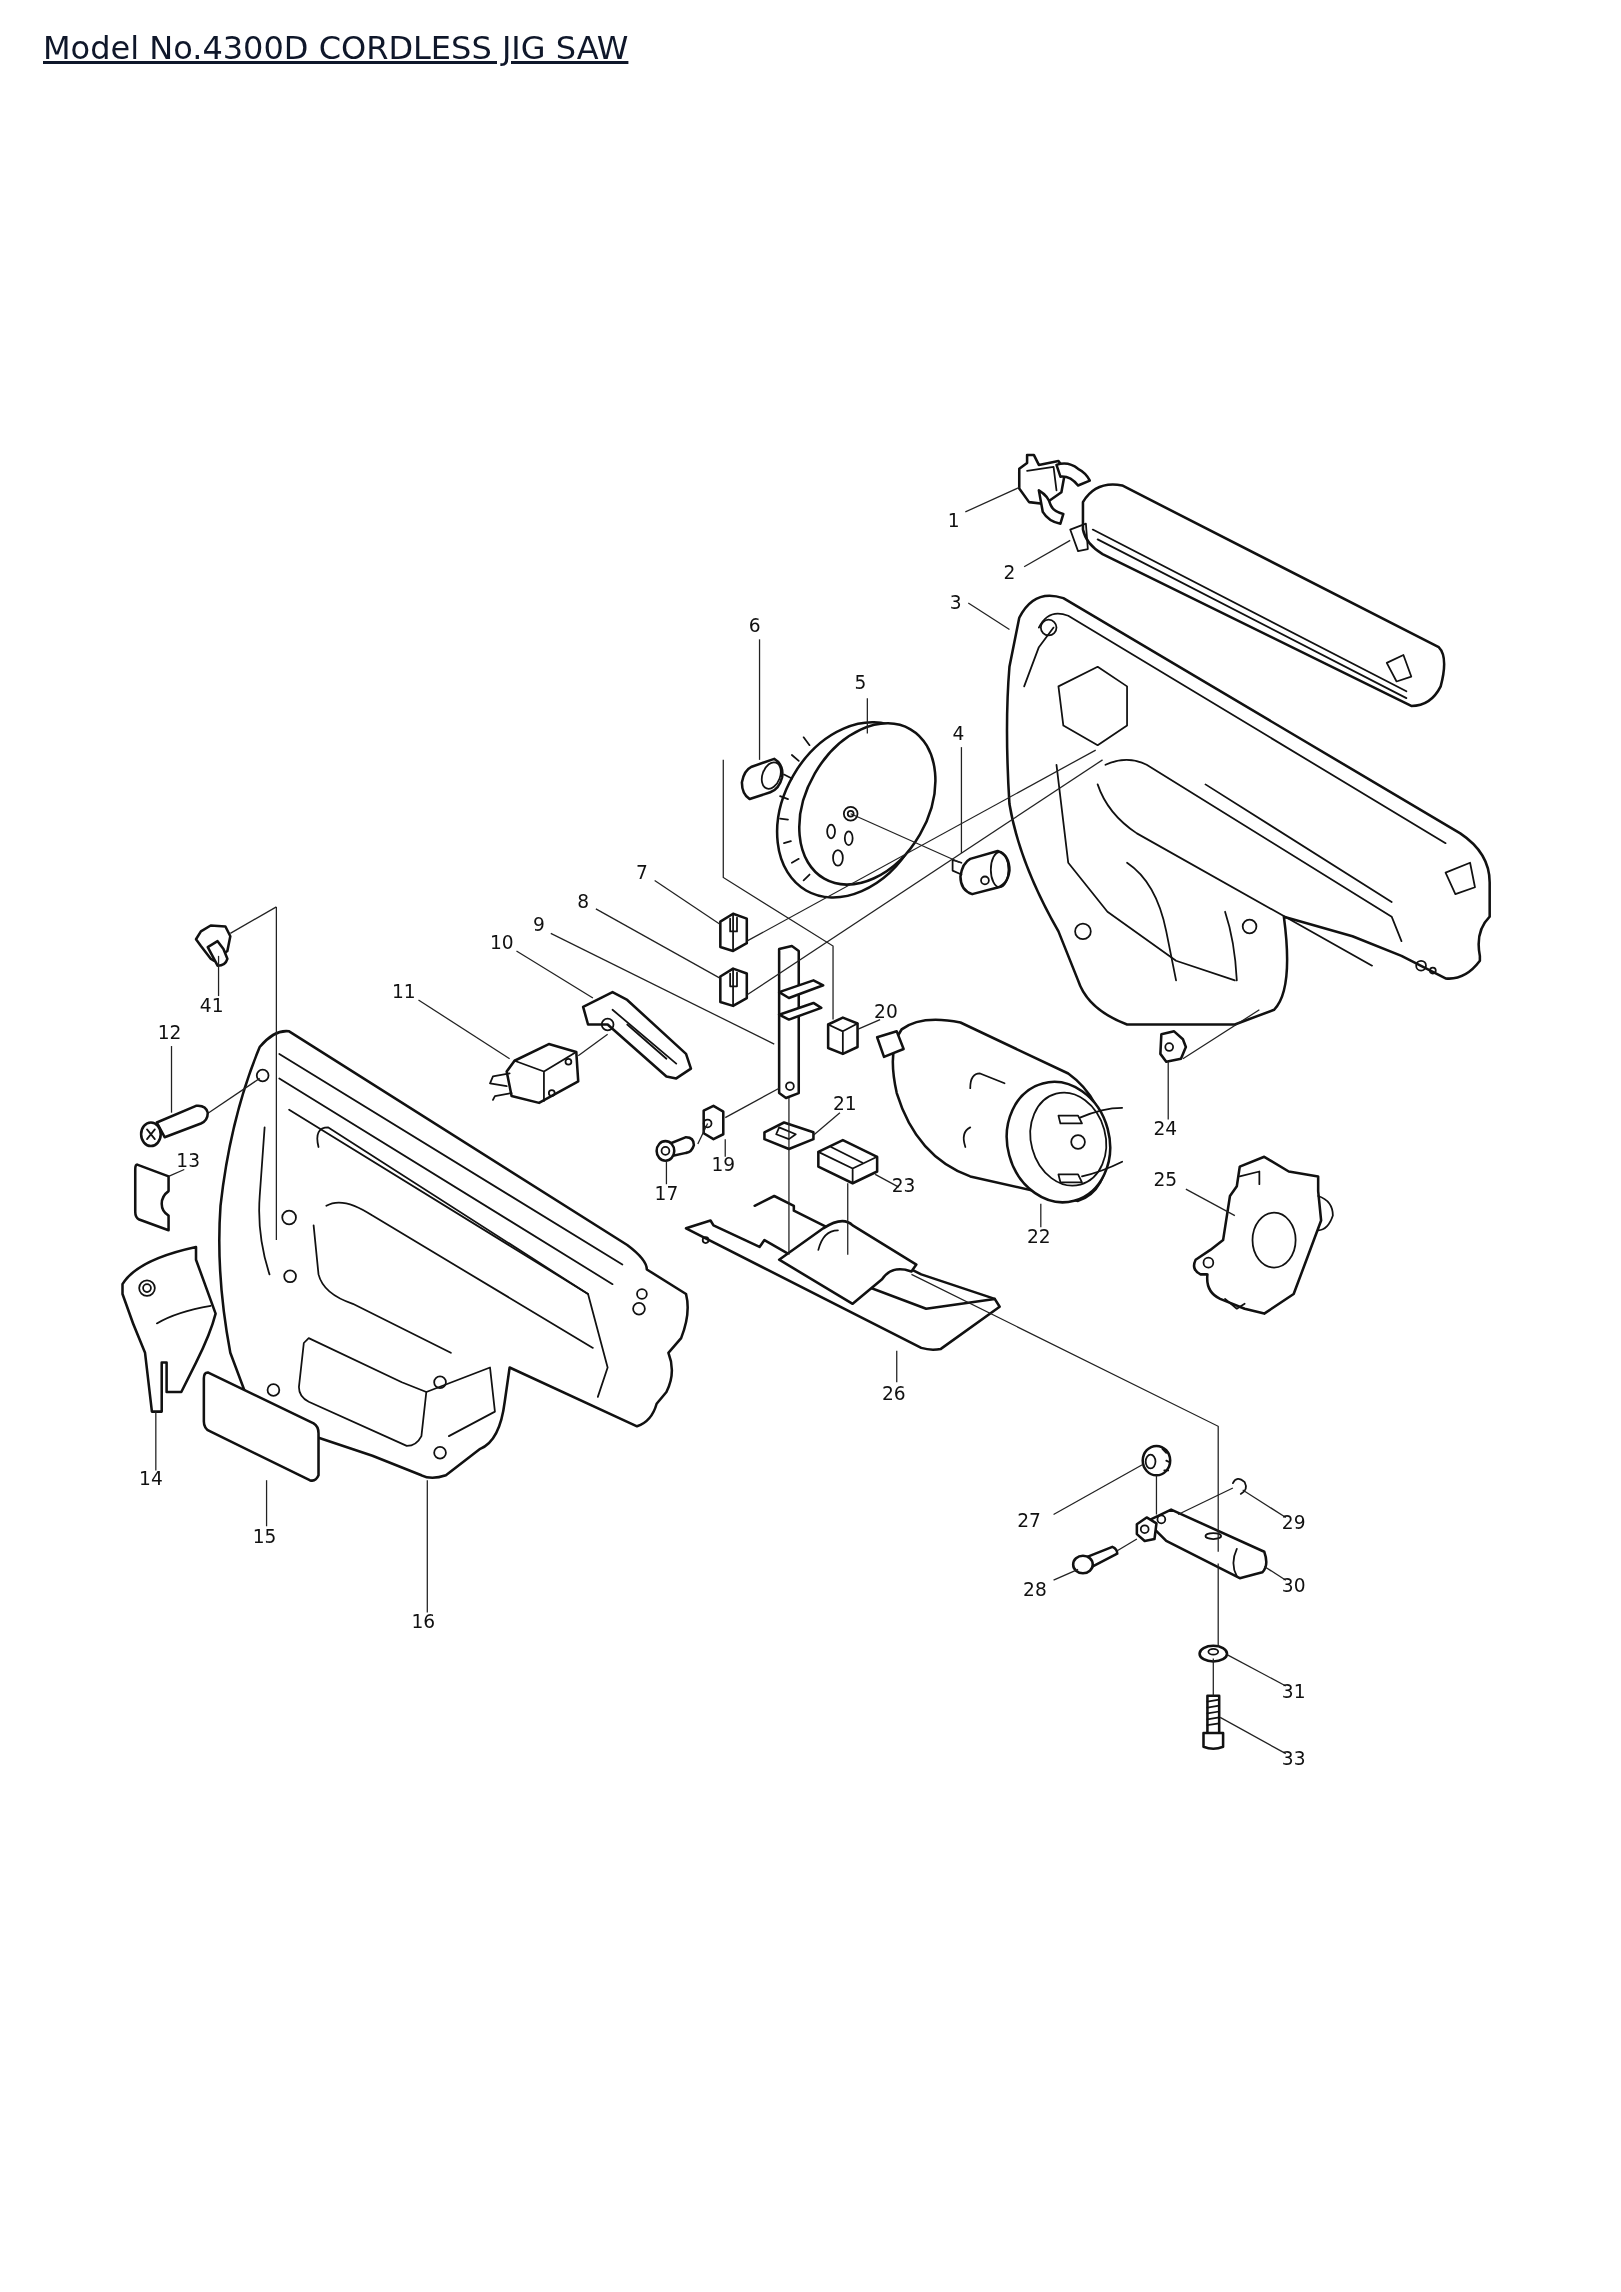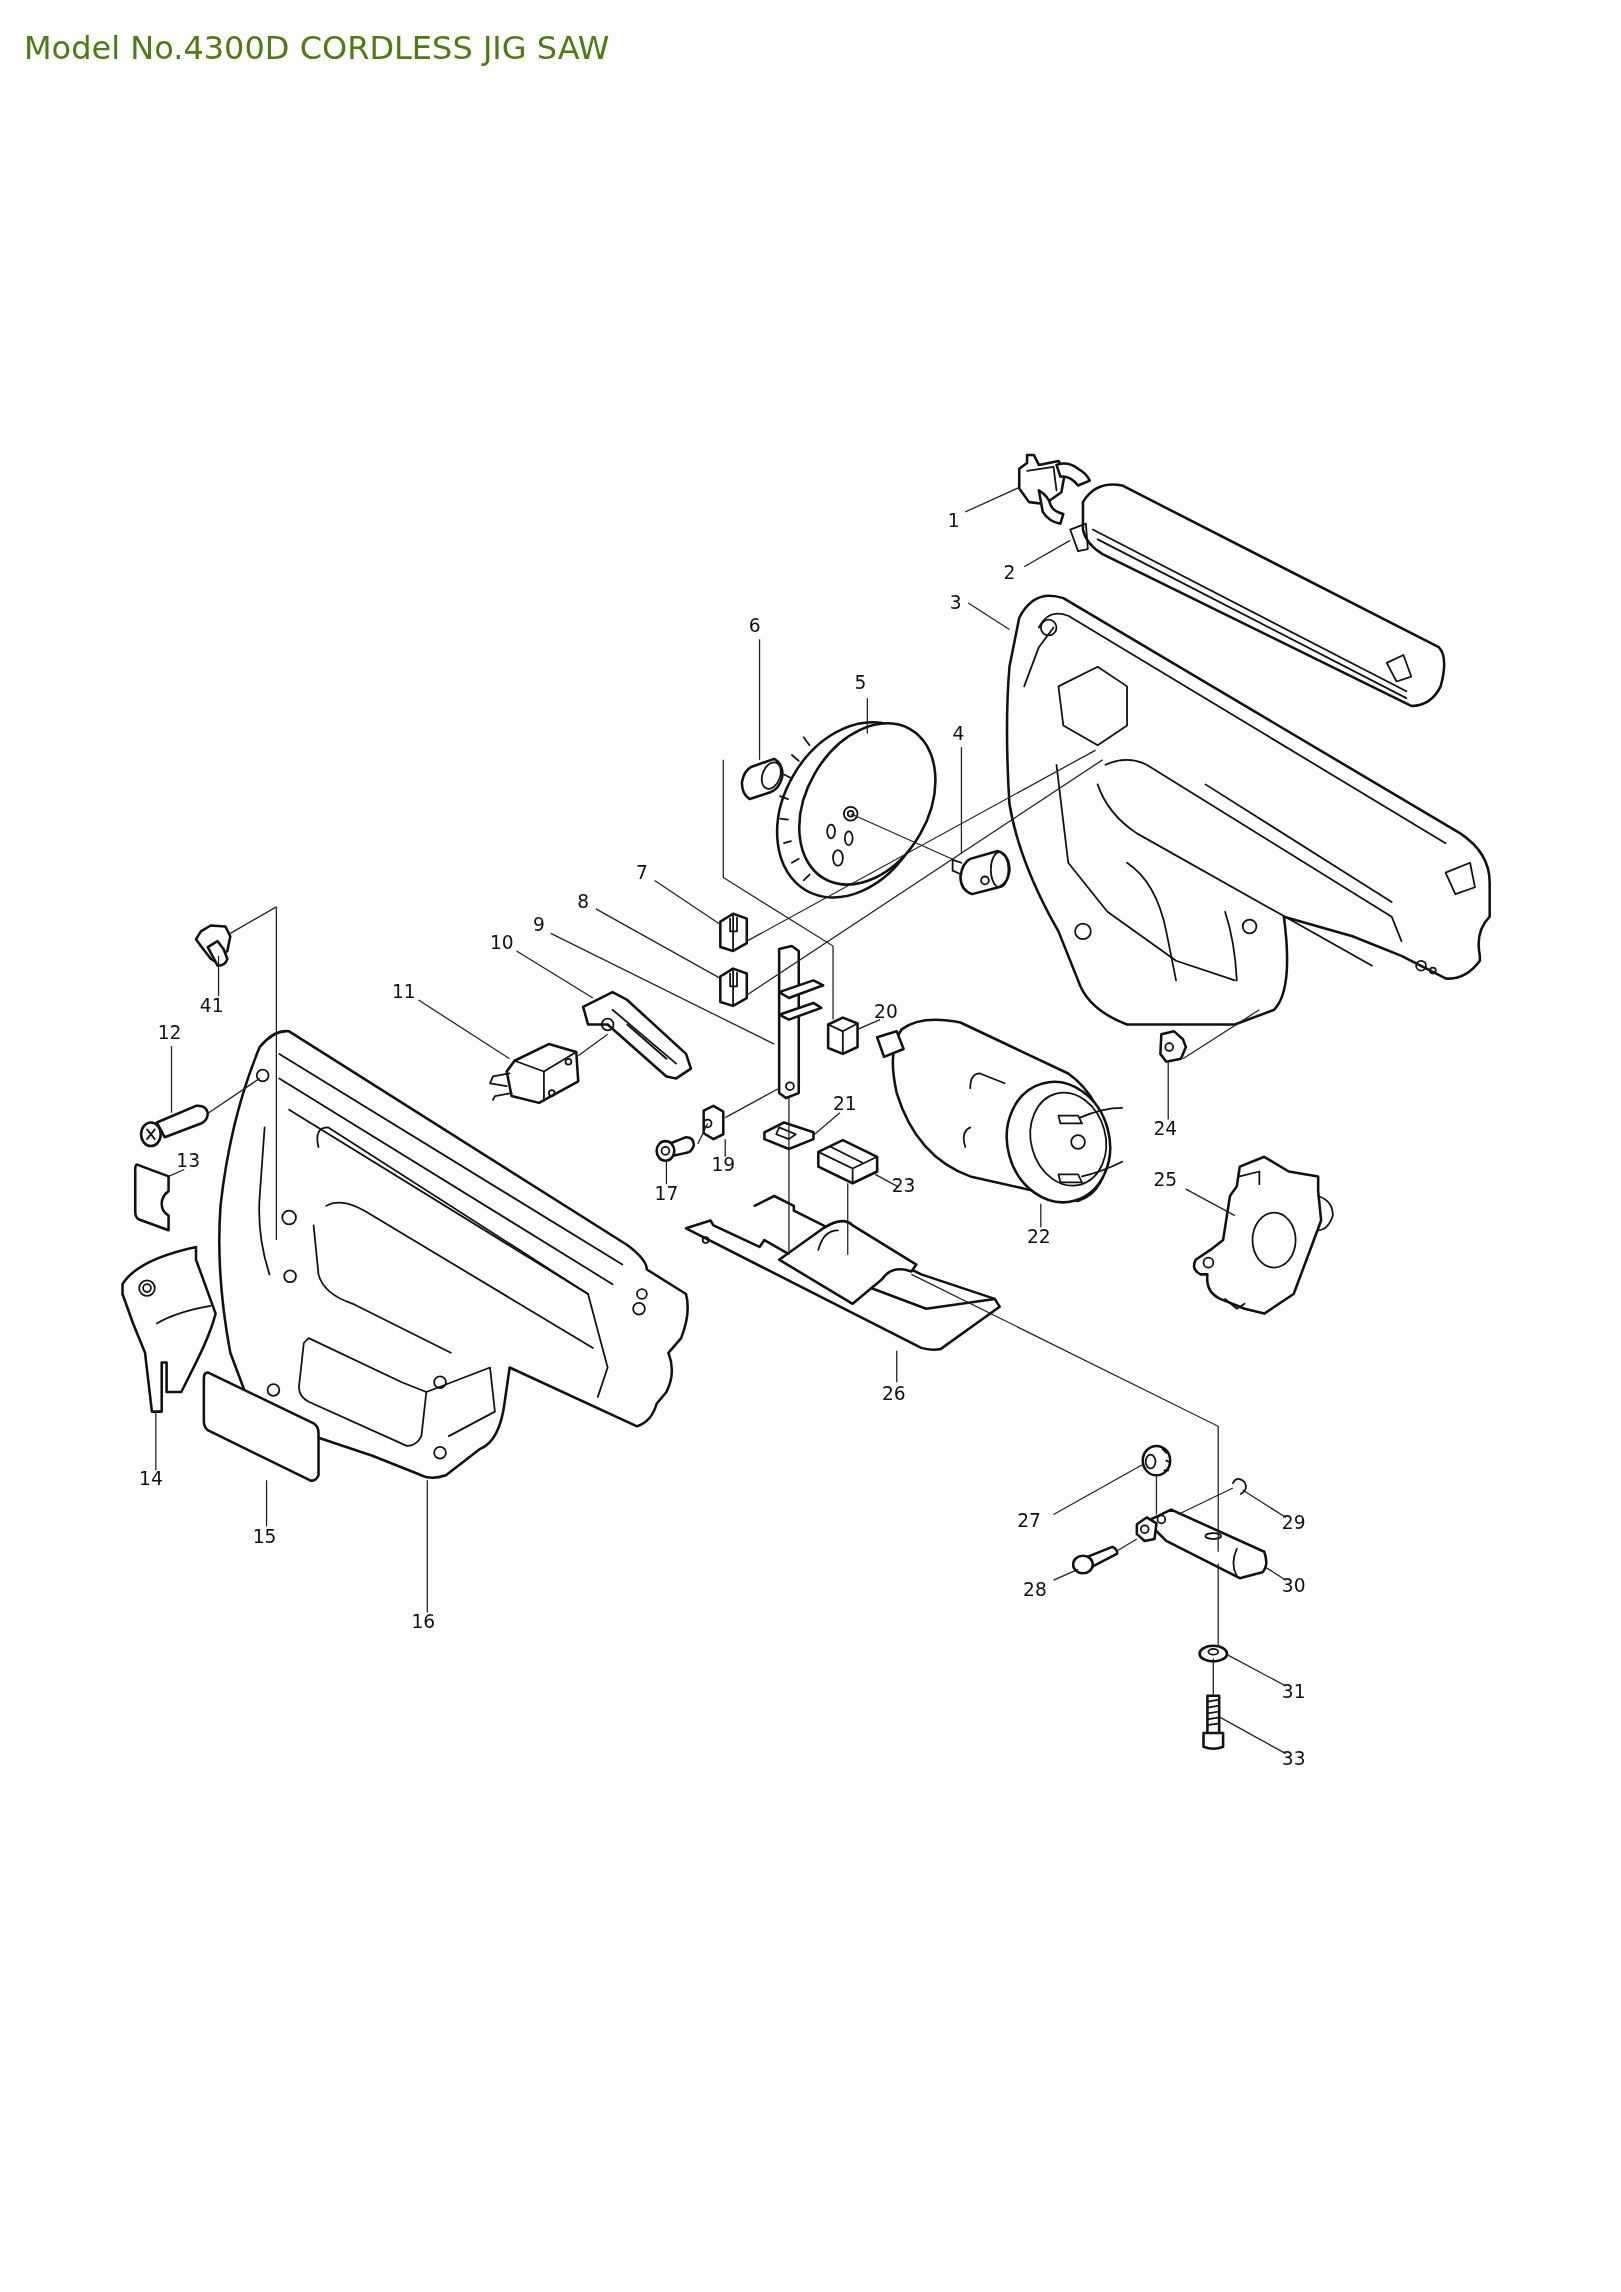--- a/index.html
+++ b/index.html
@@ -1,17 +1,17 @@
 <!DOCTYPE html>
 <html><head>
 <meta charset="utf-8">
 <style>
   html, body { margin: 0; padding: 0; background: #ffffff; }
   body { width: 1621px; height: 2293px; position: relative; overflow: hidden; font-family: "DejaVu Sans", sans-serif; }
-  .page-title { position: absolute; left: 24px; top: 29px; font-size: 32px; color: #4d7c0f; letter-spacing: 0px; font-family: "DejaVu Sans", sans-serif; font-weight: normal; }
+  .page-title { position: absolute; left: 43px; top: 29px; font-size: 32px; color: #0f172a; letter-spacing: 0px; font-family: "DejaVu Sans", sans-serif; font-weight: normal; text-decoration: underline; }
   svg.diagram { position: absolute; left: 0; top: 0; width: 1621px; height: 2293px; }
   .p { fill: #fff; stroke: #111; stroke-width: 2.6; stroke-linejoin: round; stroke-linecap: round; }
   .pt { fill: none; stroke: #111; stroke-width: 1.8; stroke-linejoin: round; stroke-linecap: round; }
   .ld { fill: none; stroke: #222; stroke-width: 1.3; }
   .lbl { font-family: "DejaVu Sans", sans-serif; font-size: 19px; fill: #111; }
 </style>
 </head>
 <body>
 
 <div class="page-title">Model No.4300D CORDLESS JIG SAW</div>

